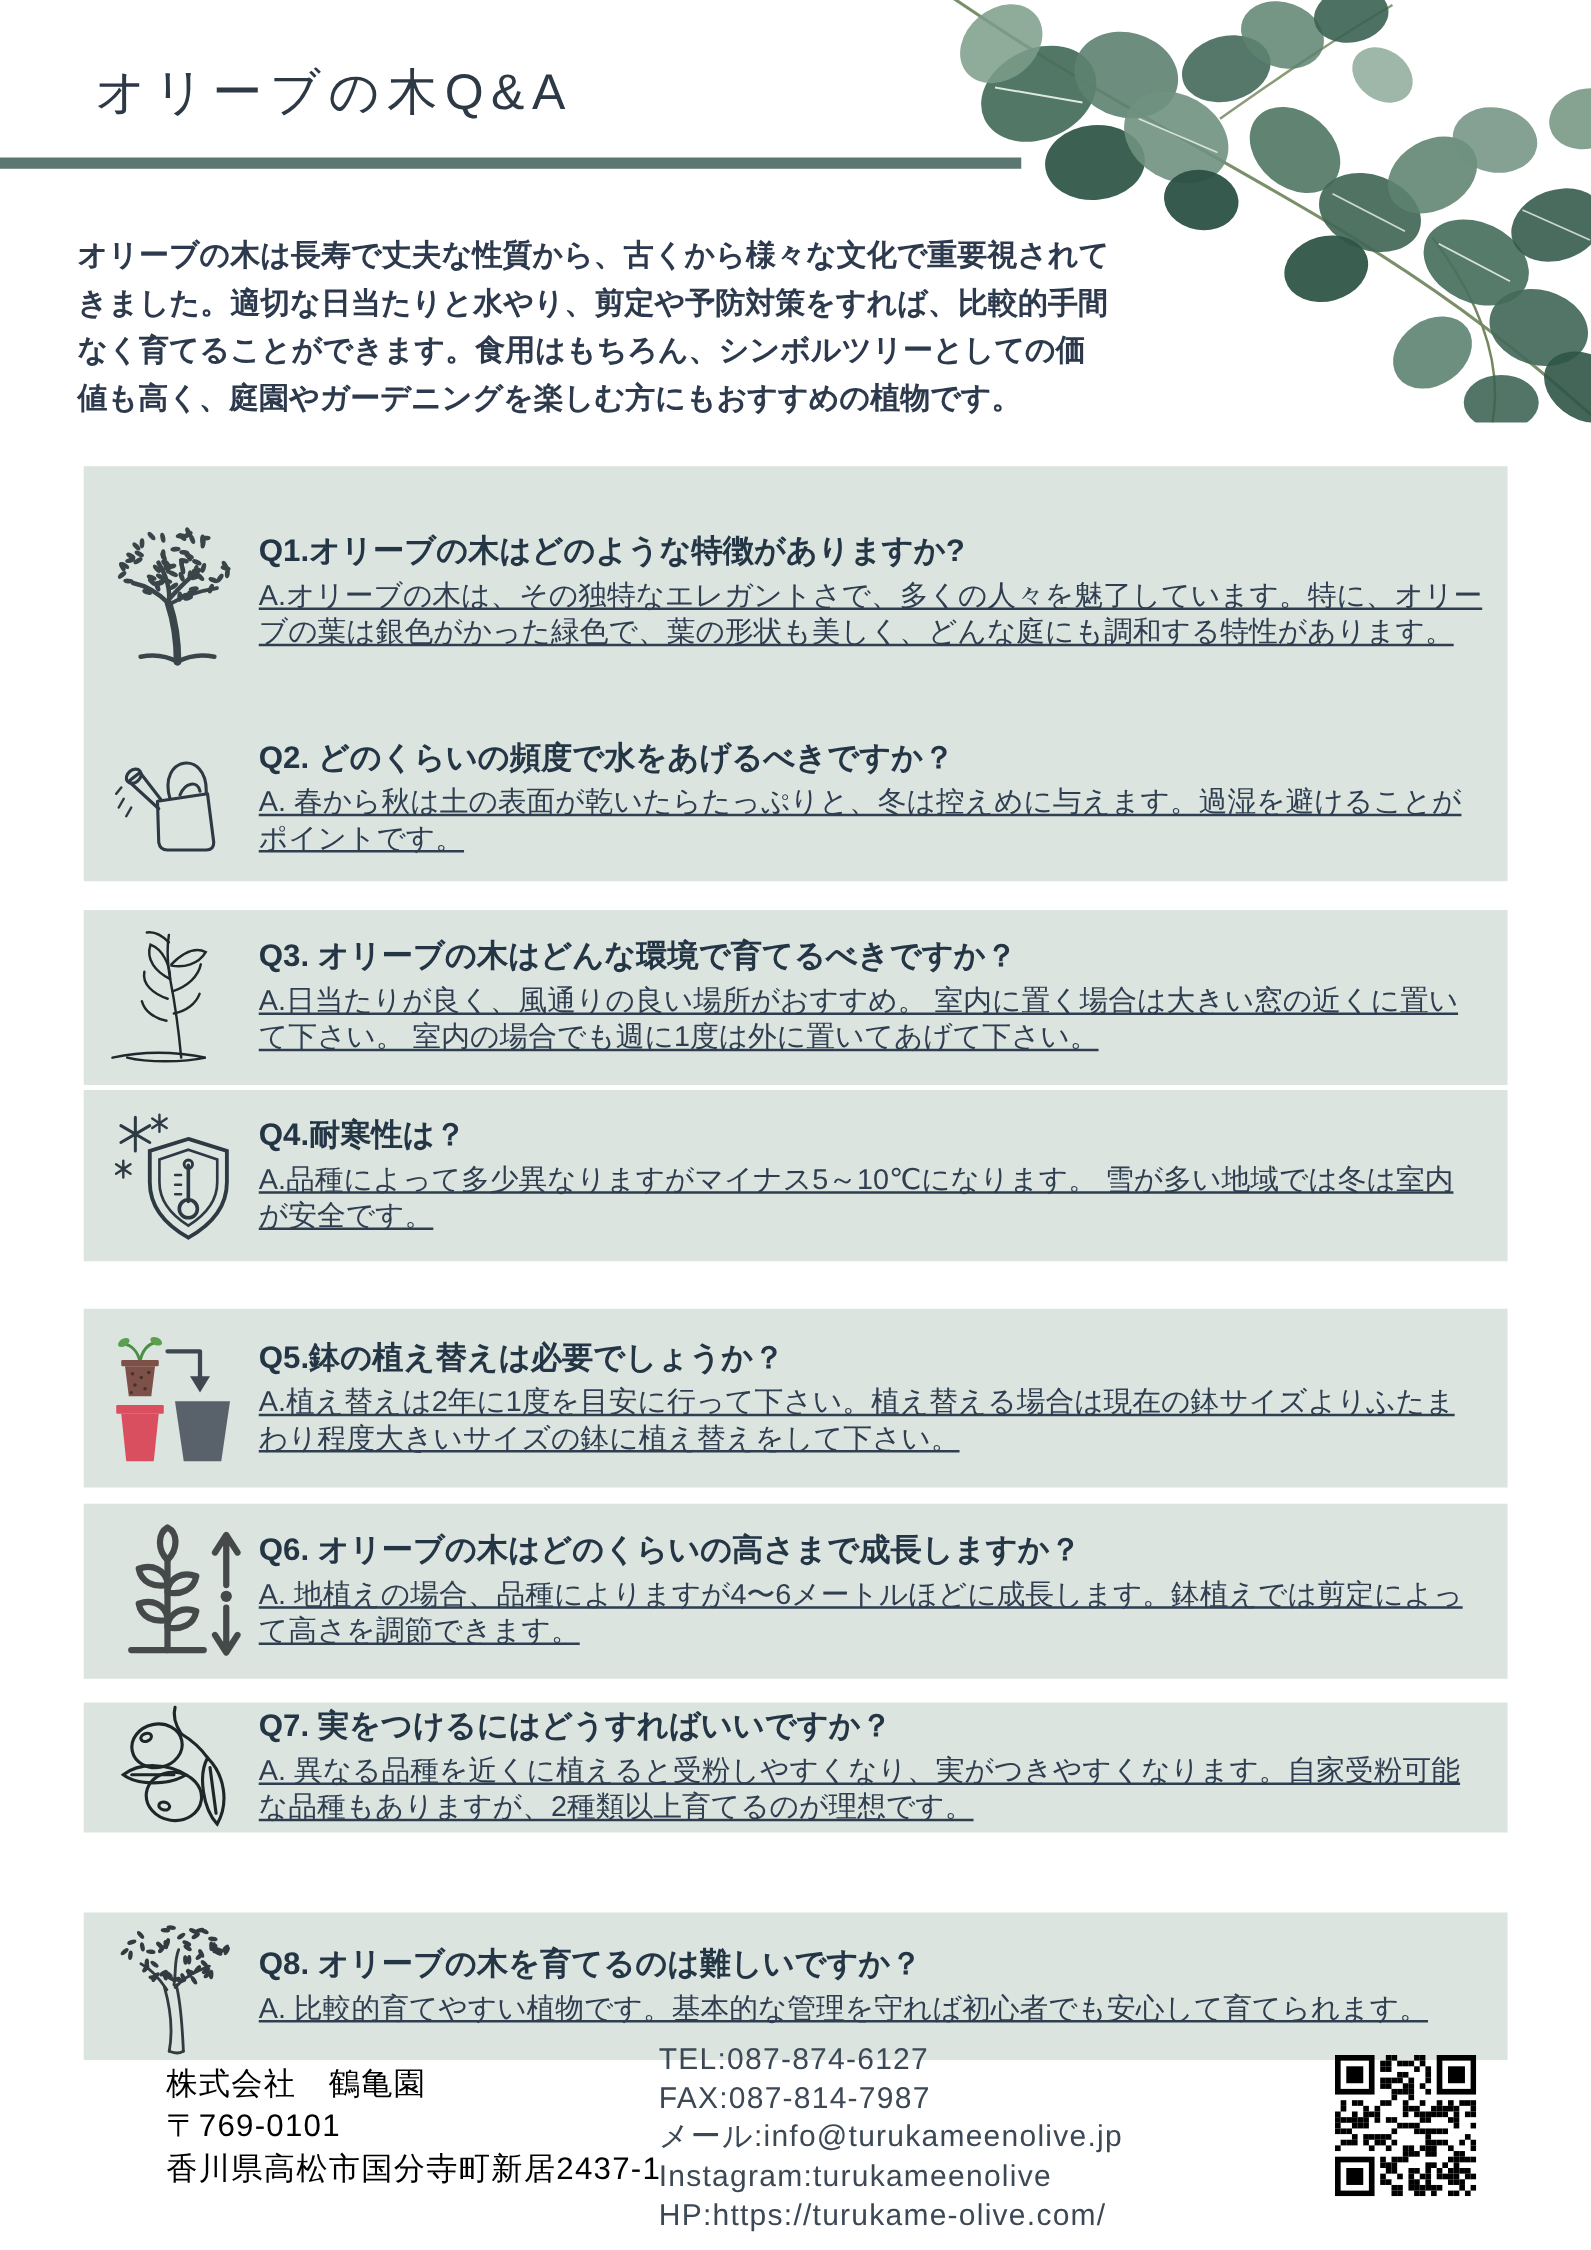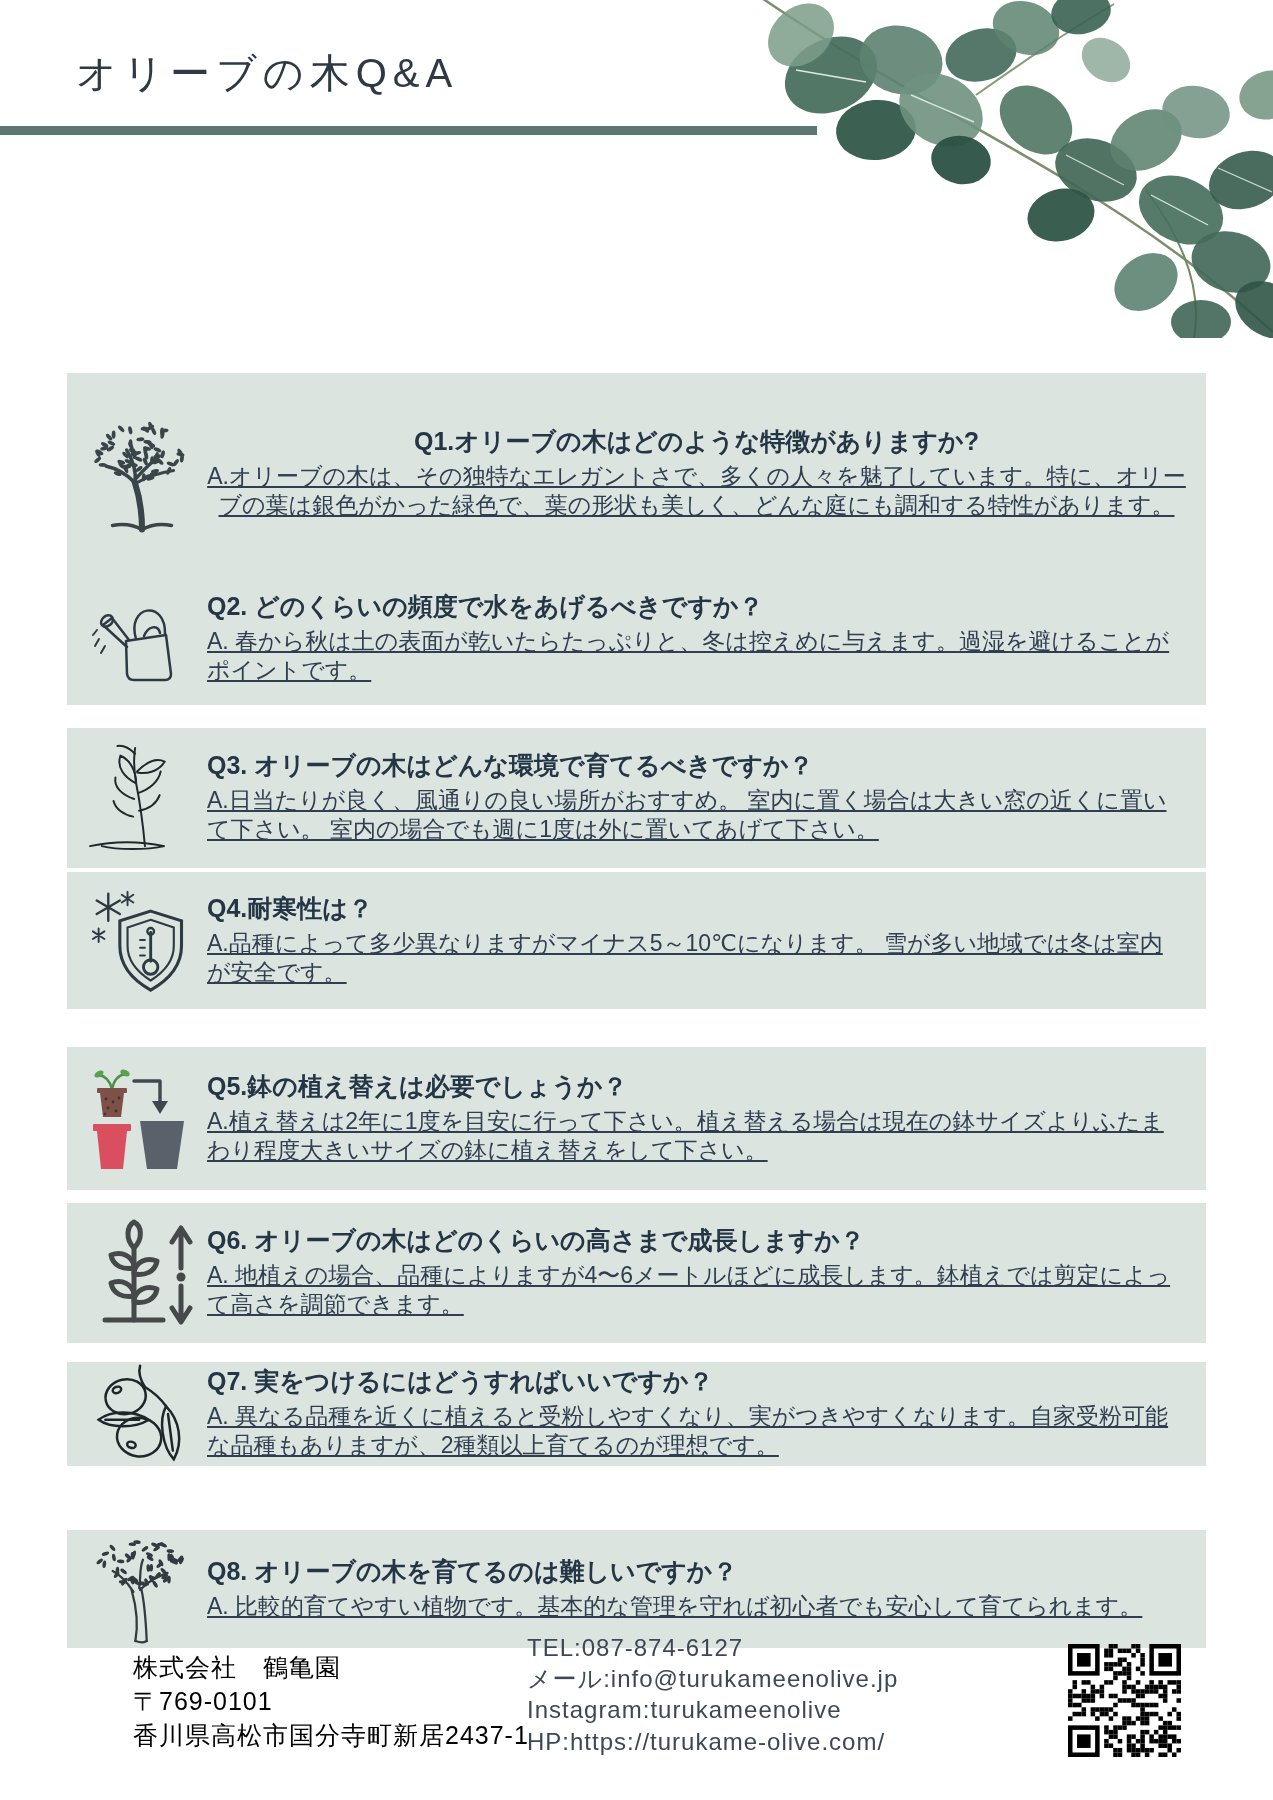--- a/index.html
+++ b/index.html
@@ -67,22 +67,23 @@
       <path d="M70,70 L140,82" stroke="#eef4ee" stroke-width="1.6" fill="none" opacity=".9"></path>
       <path d="M185,95 L248,122" stroke="#eef4ee" stroke-width="1.4" fill="none" opacity=".8"></path>
       <path d="M340,155 L398,185" stroke="#eef4ee" stroke-width="1.4" fill="none" opacity=".8"></path>
       <path d="M425,195 L482,225" stroke="#eef4ee" stroke-width="1.4" fill="none" opacity=".85"></path>
       <path d="M492,168 L546,192" stroke="#eef4ee" stroke-width="1.3" fill="none" opacity=".8"></path>
     </g>
   </svg>
 
   <h1 class="title">オリーブの木Q&amp;A</h1>
   <div class="divider"></div>
-
-  <section class="faq" style="top:373px;height:202px;text-align:center;">
+  <p class="intro">オリーブの木は長寿で丈夫な性質から、古くから様々な文化で重要視されてきました。適切な日当たりと水やり、剪定や予防対策をすれば、比較的手間なく育てることができます。食用はもちろん、シンボルツリーとしての価値も高く、庭園やガーデニングを楽しむ方にもおすすめの植物です。</p>
+
+  <section class="faq" style="top:373px;height:202px;">
     <div class="icon-wrap">
       <svg width="112" height="118" viewBox="0 0 110 115" aria-hidden="true">
         <g stroke="#3a4549" fill="none" stroke-linecap="round">
           <path d="M55,112 C55,92 52,78 48,66" stroke-width="6"></path>
           <path d="M48,66 C40,58 30,52 20,50" stroke-width="3.5"></path>
           <path d="M48,66 C50,54 46,44 40,34" stroke-width="3.5"></path>
           <path d="M49,62 C58,52 64,46 72,40" stroke-width="3.5"></path>
           <path d="M50,66 C60,60 74,56 86,54" stroke-width="3"></path>
           <path d="M55,112 C46,107 36,106 26,108" stroke-width="3.5"></path>
           <path d="M55,112 C64,107 74,106 84,108" stroke-width="3.5"></path>
@@ -380,20 +381,21 @@
   </section>
 
   <div class="footer">
     <div class="footer-left">
       <span>株式会社　鶴亀園</span>
       <span>〒769-0101</span>
       <span>香川県高松市国分寺町新居2437-1</span>
     </div>
     <div class="footer-right">
       <span>TEL:087-874-6127</span>
+      <span>FAX:087-814-7987</span>
       <span>メール:info@turukameenolive.jp</span>
       <span>Instagram:turukameenolive</span>
       <span>HP:https://turukame-olive.com/</span>
     </div>
     <div class="qr"><svg width="113" height="113" viewBox="0 0 112.99999999999999 112.99999999999999" xmlns="http://www.w3.org/2000/svg">
           <rect x="40.67999999999999" y="0" width="4.52" height="4.52" fill="#000"></rect>
           <rect x="45.199999999999996" y="0" width="4.52" height="4.52" fill="#000"></rect>
           <rect x="63.279999999999994" y="0" width="4.52" height="4.52" fill="#000"></rect>
           <rect x="67.8" y="0" width="4.52" height="4.52" fill="#000"></rect>
           <rect x="36.16" y="4.52" width="4.52" height="4.52" fill="#000"></rect>

